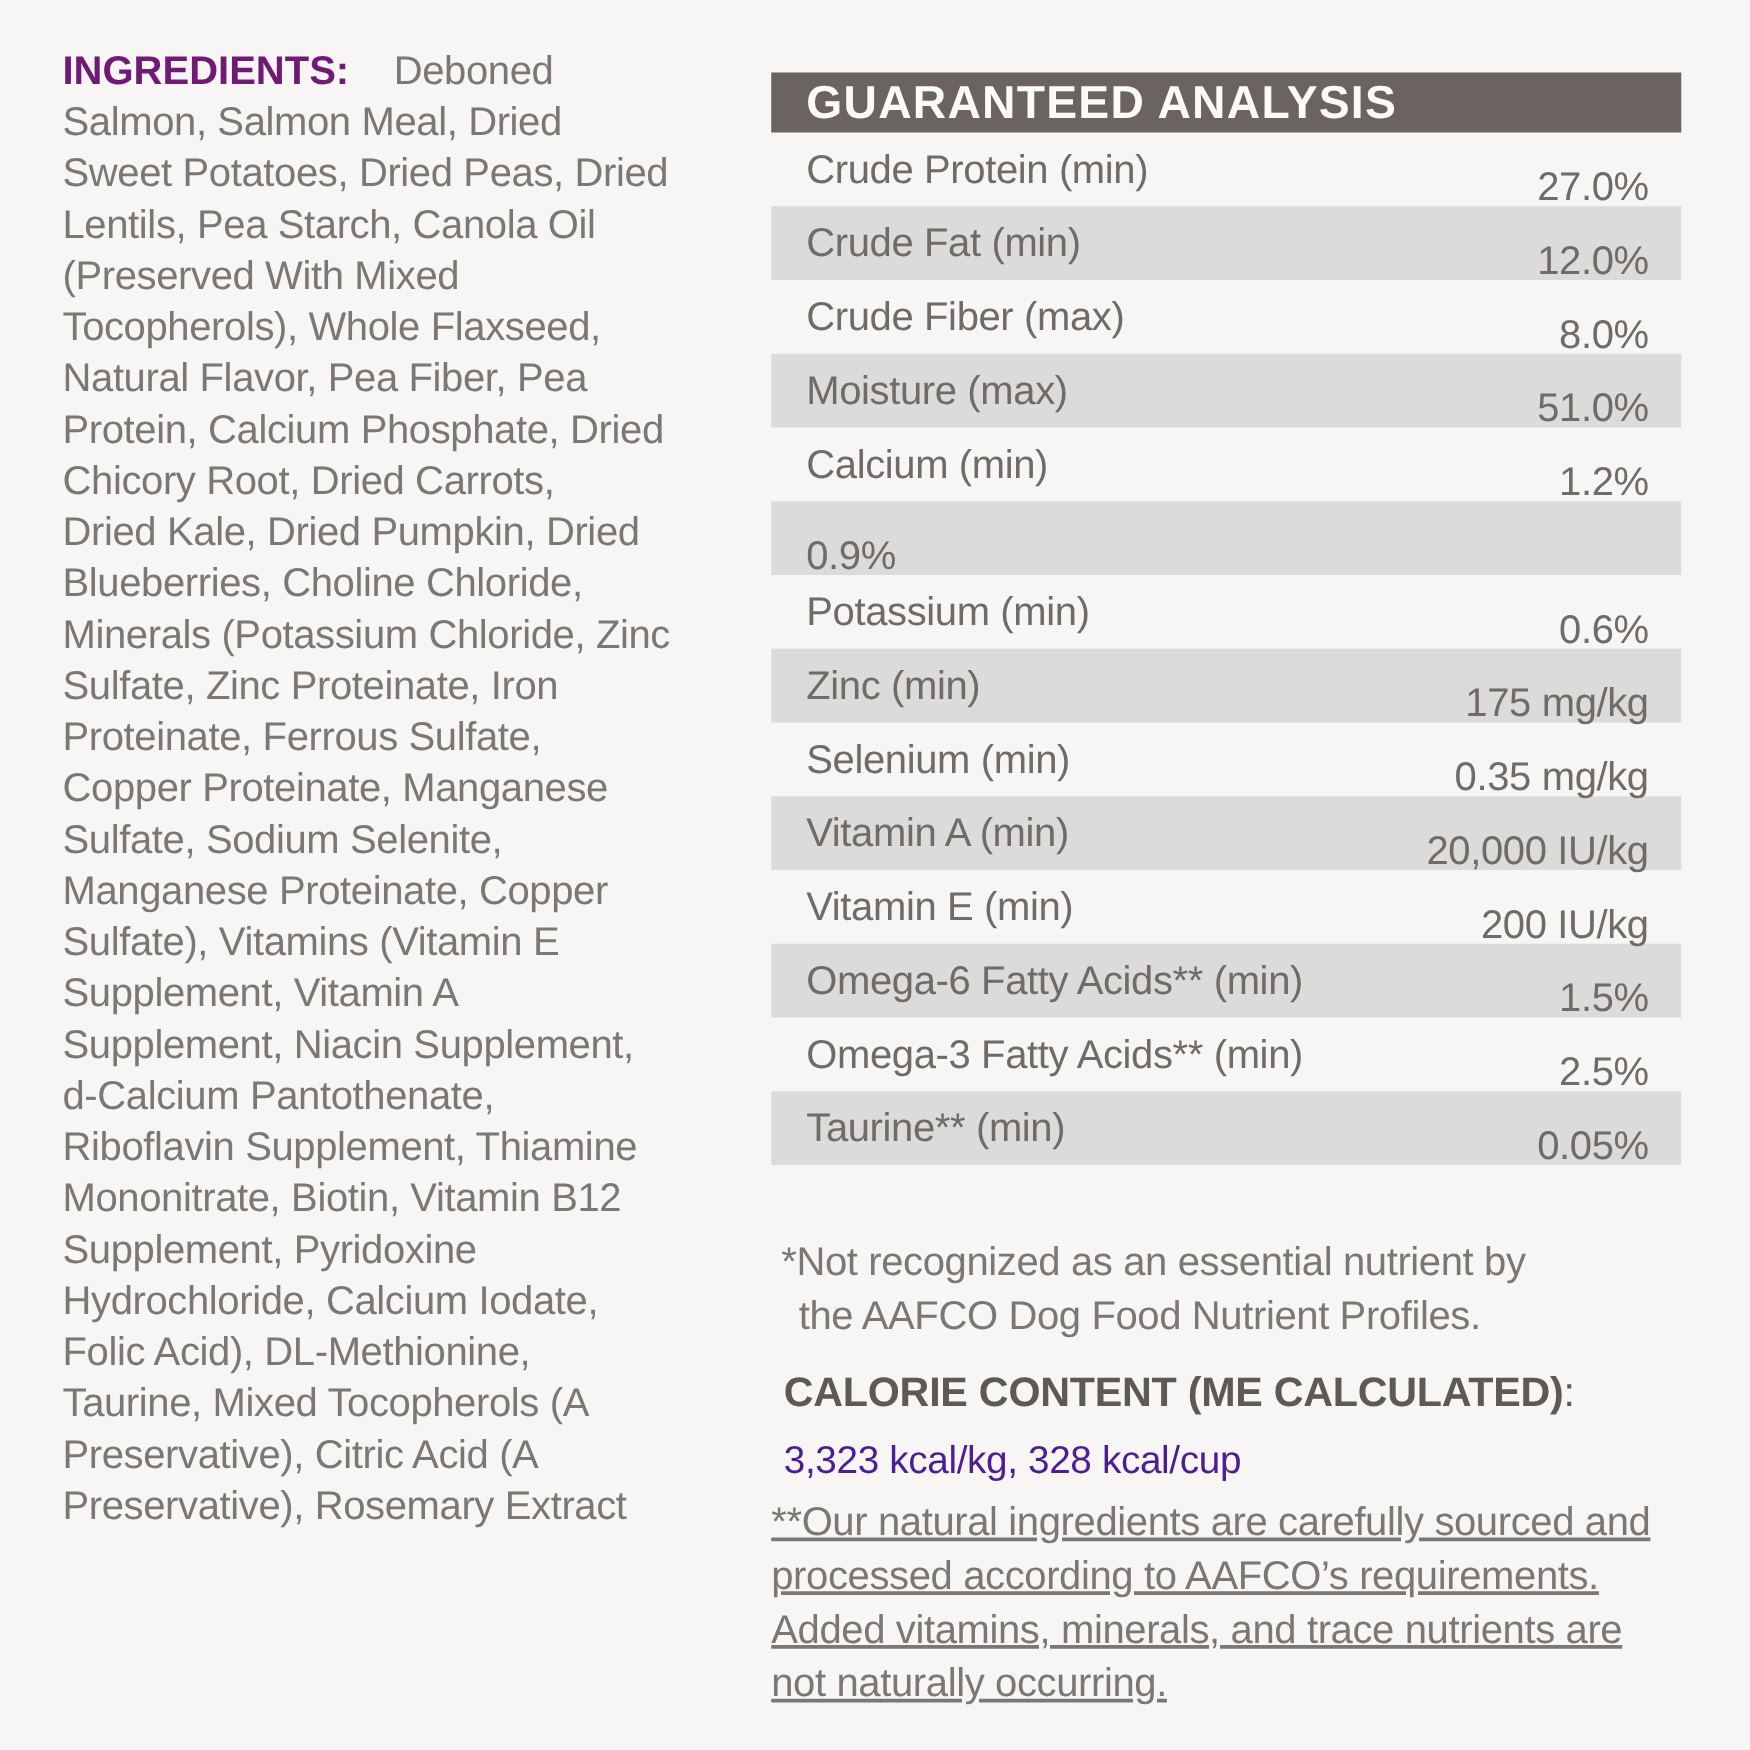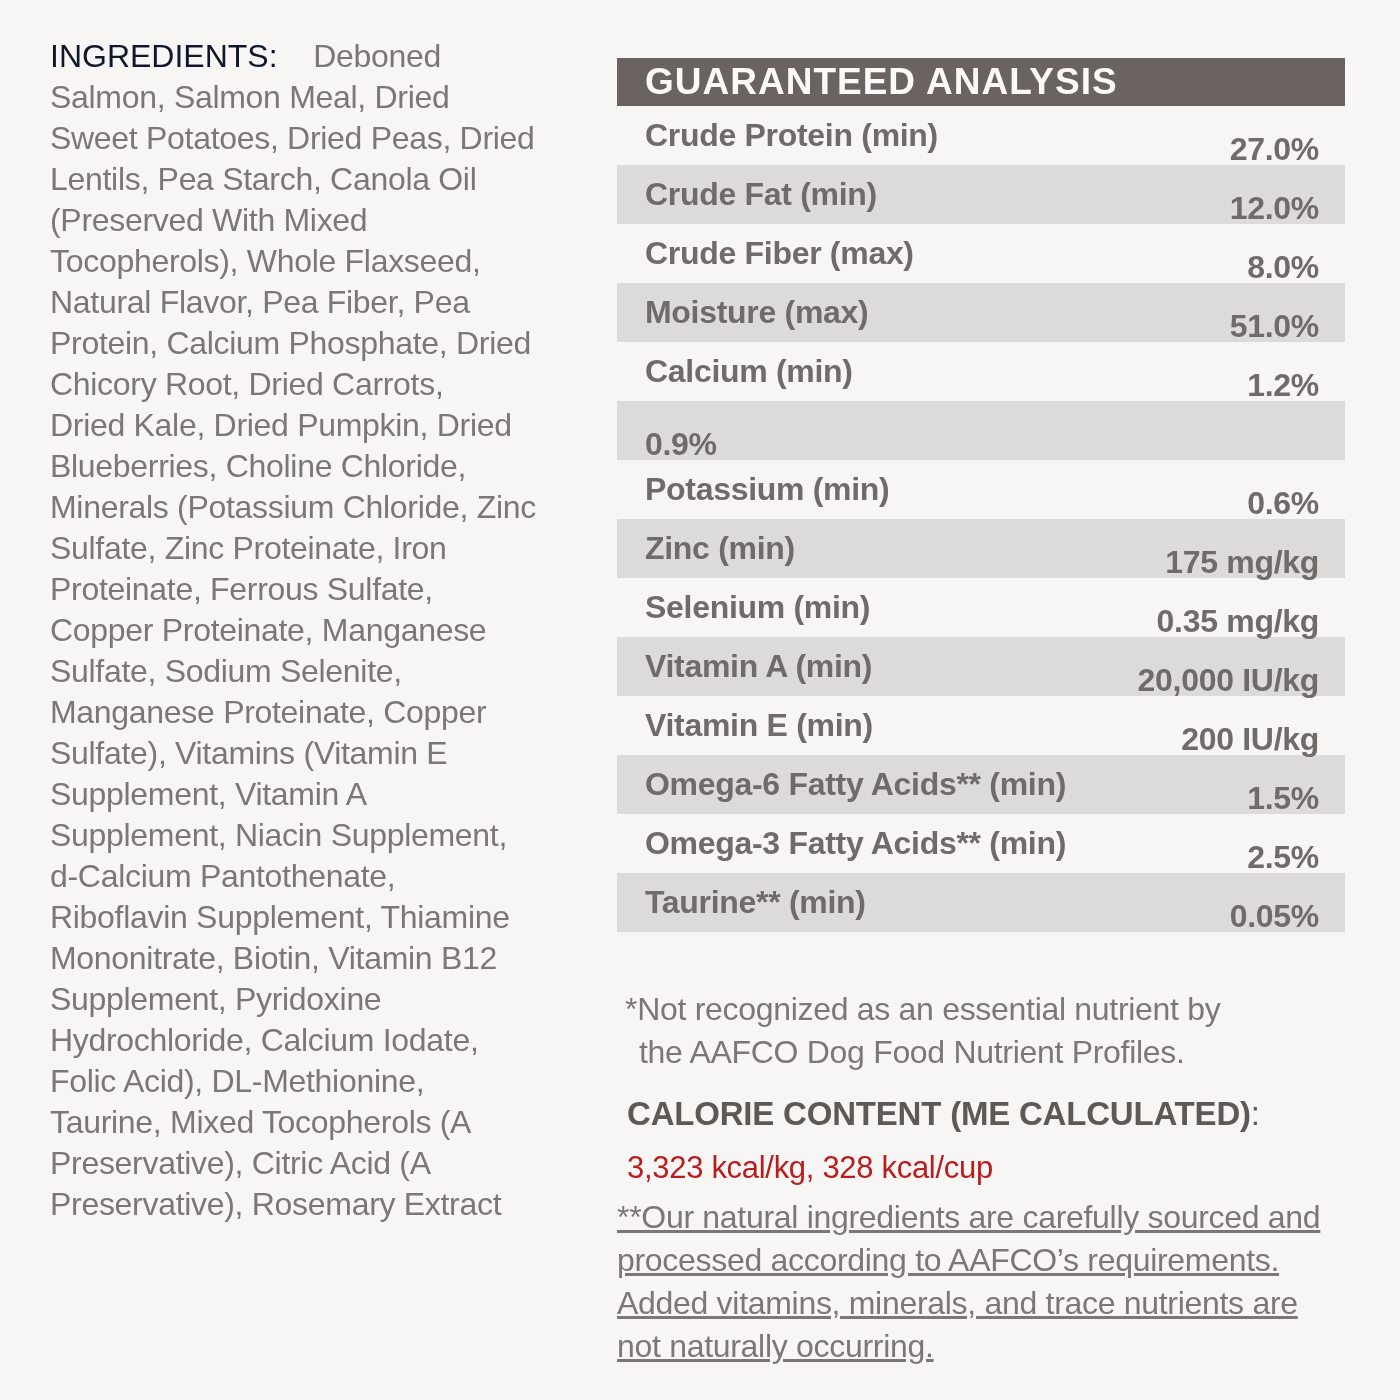--- a/index.html
+++ b/index.html
@@ -14,22 +14,22 @@
 
   
   .ingredients{
     position:absolute;
     left:50px; top:36px; width:585px;
     font-size:32px; line-height:41px;
     color:#7b7774;
     letter-spacing:-0.3px;
   }
   .ing-label{
-    font-weight:normal;
-    color:#0f172a;
+    font-weight:bold;
+    color:#701a75;
     letter-spacing:0;
   }
   .ing-text{
     white-space:pre-line;
     margin-left:27px;
   }
 
   
   .analysis{
     position:absolute;
@@ -41,21 +41,21 @@
     display:flex; align-items:center;
     padding-left:28px;
     box-sizing:border-box;
   }
   .ga-header span{
     color:#fbfaf8;
     font-weight:bold;
     font-size:37px;
     letter-spacing:1px;
   }
-  .ga-table{width:100%;font-weight:bold;}
+  .ga-table{width:100%;}
   .ga-row{
     height:59px;
     display:flex; align-items:center; justify-content:space-between;
     padding:0 26px 0 28px;
     box-sizing:border-box;
     font-size:32px;
     color:#6f6b68;
     letter-spacing:-0.3px;
   }
   .ga-row:nth-child(even){ background:#dcdbd9; }
@@ -79,21 +79,21 @@
     top:1034px; left:10px;
     font-size:33px; line-height:43px;
     color:#5d5955;
     letter-spacing:-0.2px;
   }
   .cal-title .cal-bold{ font-weight:bold; }
   .cal-values{
     position:absolute;
     top:1088px; left:10px;
     font-size:31px; line-height:43px;
-    color:#b91c1c;
+    color:#4c1d95;
     letter-spacing:-0.3px;
   }
   .fn2{
     top:1138px; left:0px; width:745px;text-decoration:underline;
   }
 </style>
 </head>
 <body>
 
 <div class="canvas">

